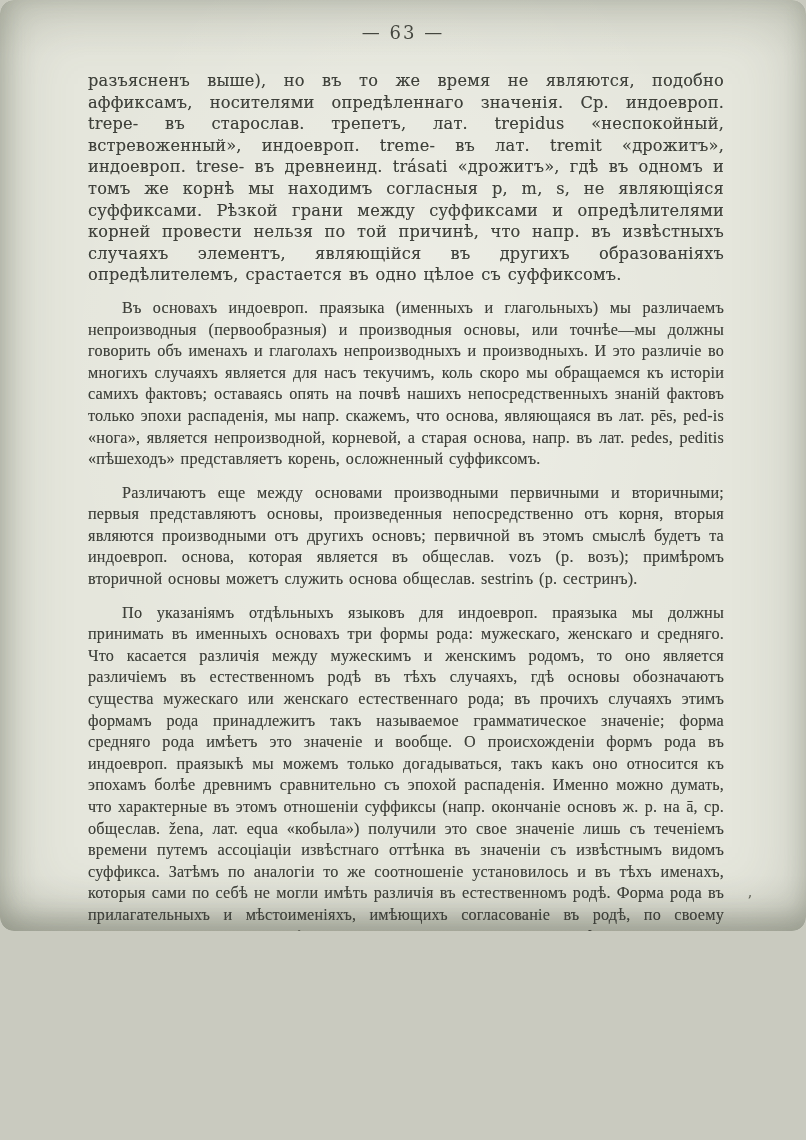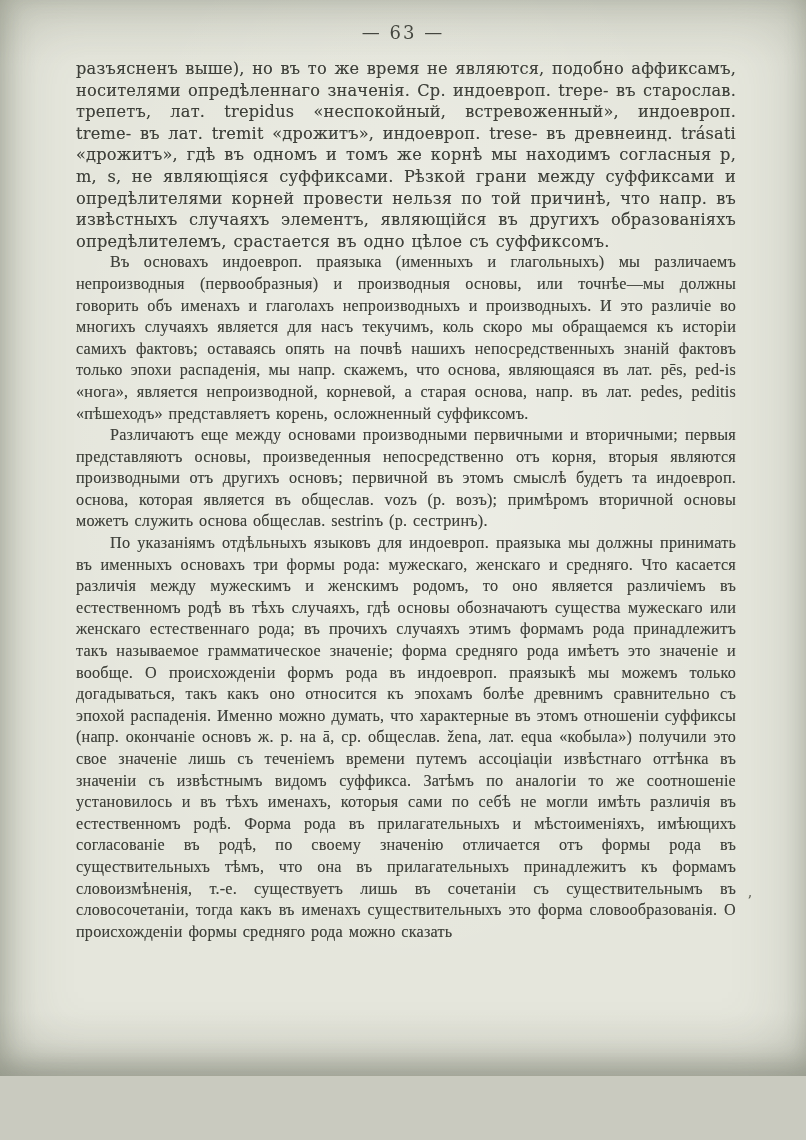--- a/index.html
+++ b/index.html
@@ -3,33 +3,34 @@
 <meta charset="utf-8">
 <style>
   html, body {
     margin: 0;
     padding: 0;
     background: #c9cabf;
   }
   .scan-page {
     position: relative;
     width: 806px;
-    height: 1076px;
+    height: 931px;
     margin: 0 auto;
     background: #e3e4da;
     background-image:
       radial-gradient(ellipse at 50% 40%, rgba(255,255,252,0.35) 0%, rgba(255,255,252,0) 60%),
       linear-gradient(180deg, #dcddd2 0%, #e5e6dc 6%, #e5e6dc 94%, #d4d5ca 100%);
     box-shadow:
       inset 0 0 70px rgba(90, 95, 78, 0.30),
       inset 0 -14px 22px rgba(70, 74, 60, 0.22),
       inset 12px 0 26px rgba(90, 95, 78, 0.12);
     overflow: hidden;
     font-family: "DejaVu Serif", "Liberation Serif", serif;
     color: #3e403a;
+    border-radius: 14px;
   }
   .page-number {
     position: absolute;
     top: 22px;
     left: 0;
     width: 100%;
     text-align: center;
     font-size: 18px;
     letter-spacing: 2px;
     color: #44463f;
@@ -39,21 +40,21 @@
     top: 58px;
     left: 76px;
     width: 660px;
     text-align: justify;
     font-size: 16.2px;
     line-height: 21.6px;
     letter-spacing: 0.2px;
     word-spacing: 1.5px;
   }
   .para {
-    margin: 0;
+    margin: 12px;
     padding: 0;
     text-indent: 0;
     color: #3e403a;
     text-shadow: 0 0 0.6px rgba(62, 64, 58, 0.45);
   }
   .para.indent {
     text-indent: 34px;
     font-family: Liberation Serif, serif;
   }
   .stray-mark {

